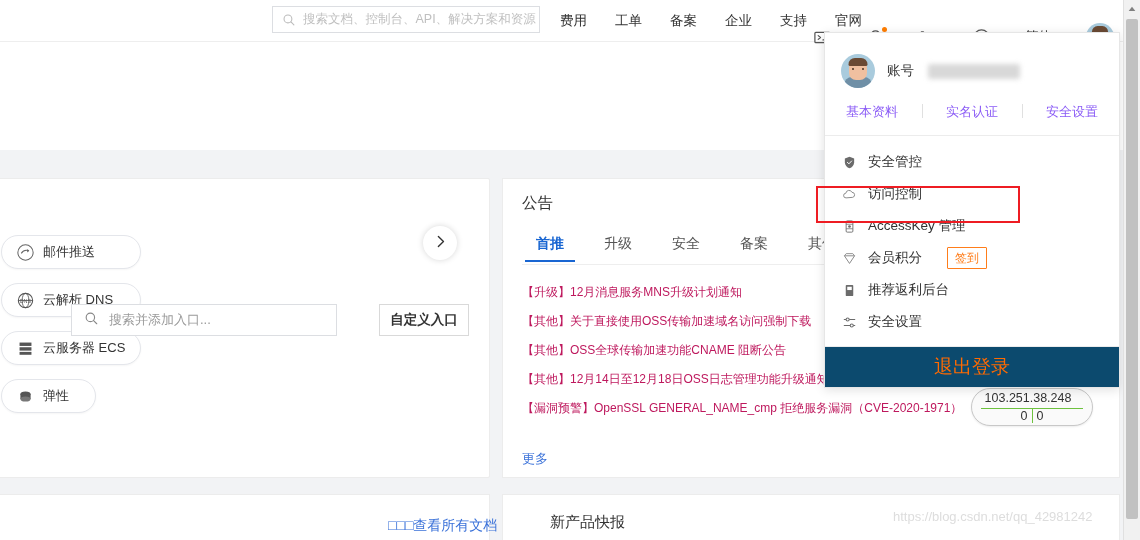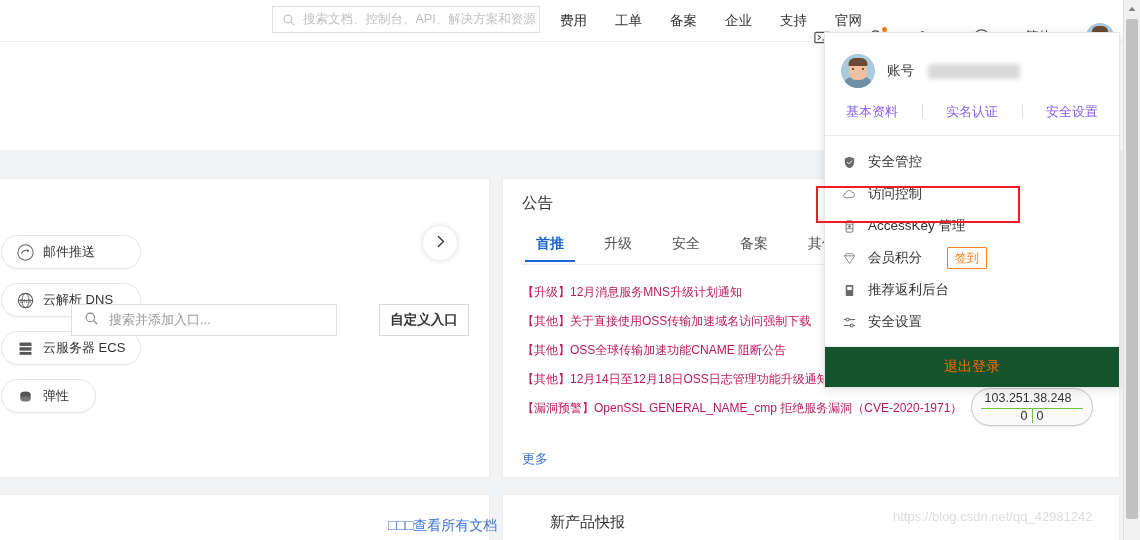--- a/index.html
+++ b/index.html
@@ -477,27 +477,27 @@
     position: absolute;
     left: 816px; top: 186px;
     width: 204px; height: 37px;
     border: 2px solid #ee1c23;
     box-sizing: border-box;
     z-index: 30;
     pointer-events: none;
   }
   .dd-footer {
     height: 40px;
-    background: #14532d;
+    background: #0c4a6e;
     border-top: 1px solid #ececec;
     display: flex;
     align-items: center;
     justify-content: center;
     color: #ff6a00;
-    font-size: 14px;
+    font-size: 19px;
     cursor: pointer;
   }
 
   
   .scrollbar {
     position: absolute;
     right: 0; top: 0;
     width: 17px; height: 540px;
     background: #f1f1f1;
     border-left: 1px solid #e0e0e0;

